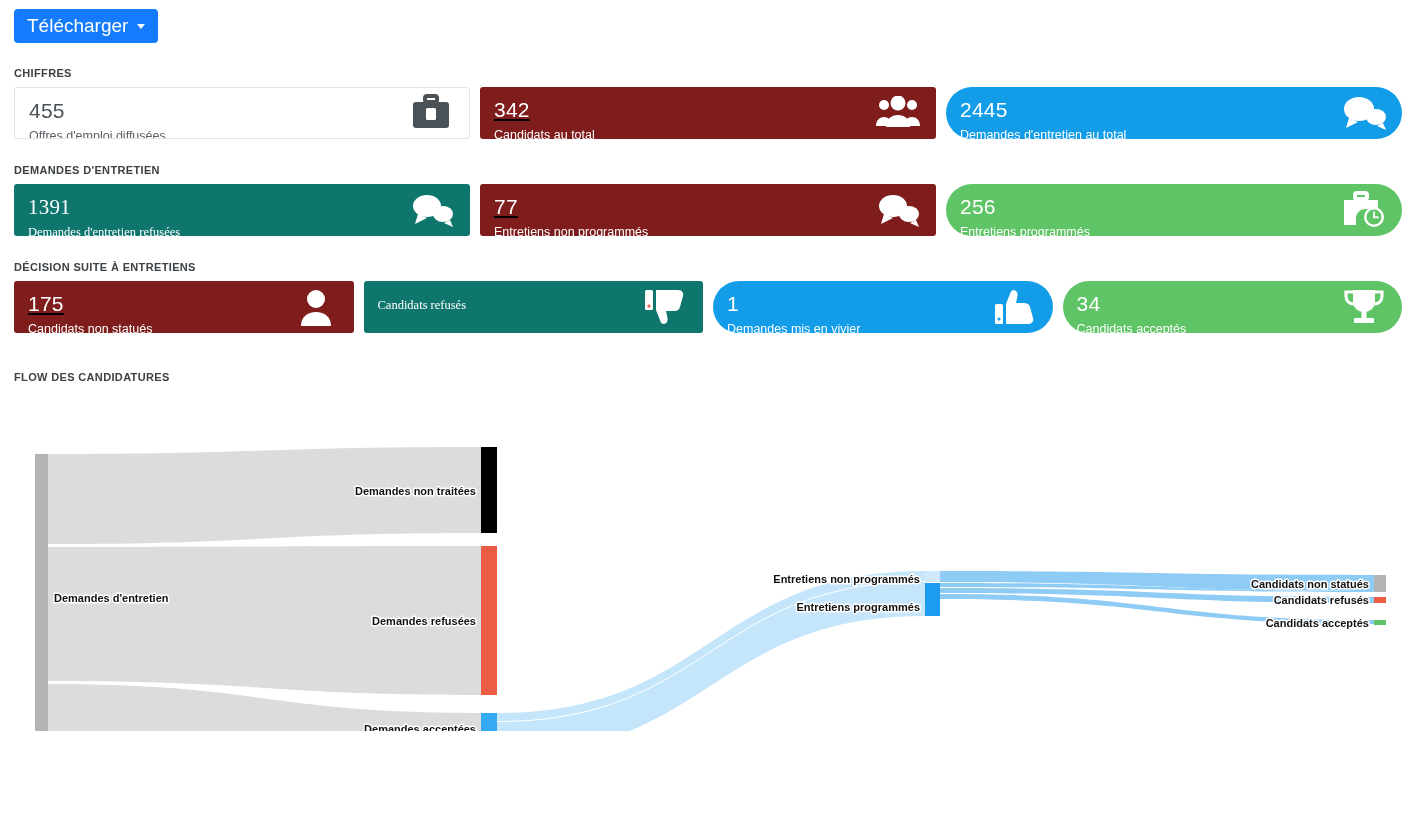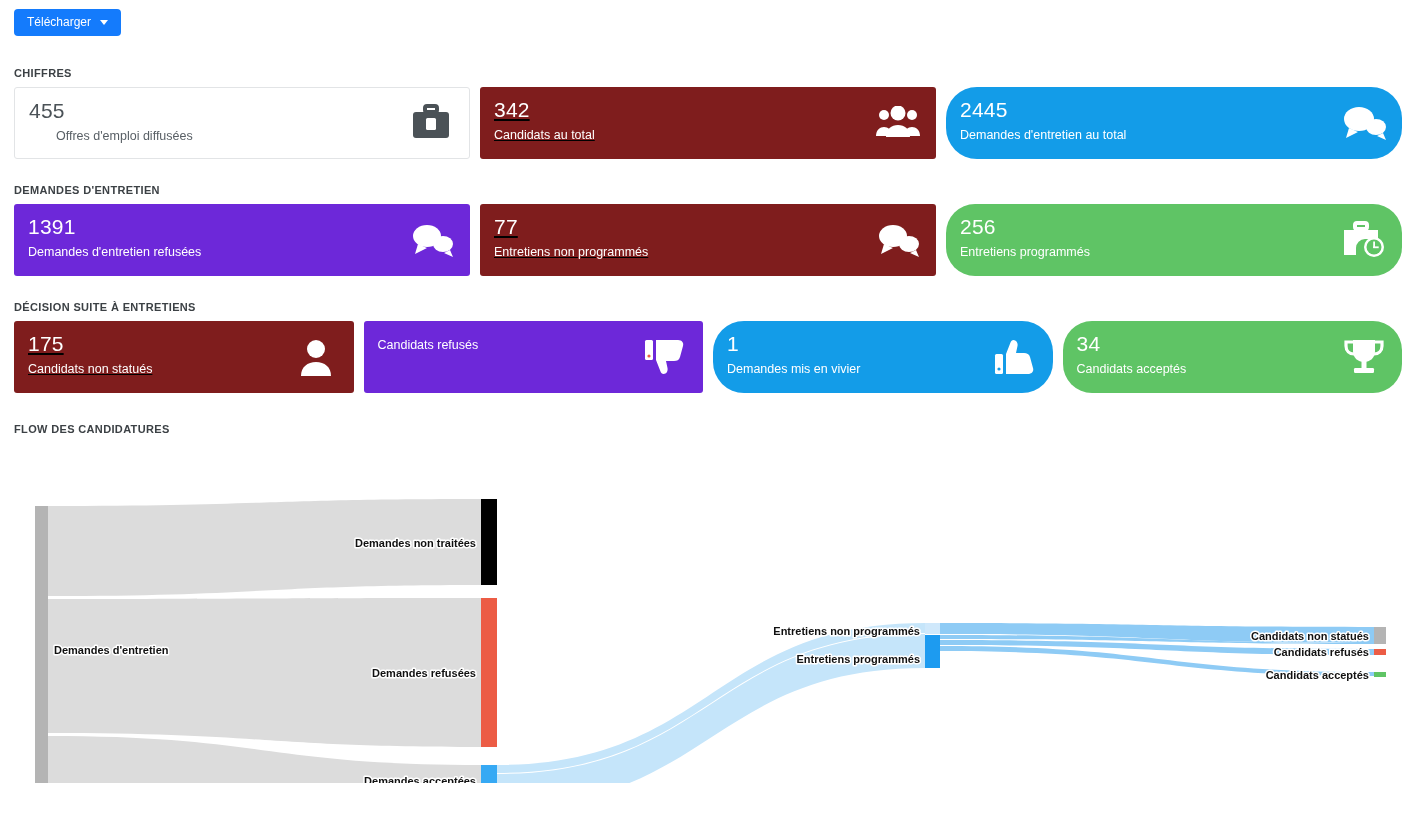--- a/index.html
+++ b/index.html
@@ -11,63 +11,63 @@
     overflow: hidden;
   }
   .page { position: relative; width: 1416px; height: 826px; padding: 0 14px; }
 
   
   .toolbar { padding-top: 9px; height: 47px; }
   .btn-download {
     display: inline-flex; align-items: center; gap: 7px;
     background: #147bfc; color: #fff;
     border: none; border-radius: 4px;
-    font-size: 12px; font-family: "Liberation Sans", sans-serif;
+    font-size: 19px; font-family: "Liberation Sans", sans-serif;
     padding: 7px 13px 8px 13px; cursor: pointer; line-height: 1;
   }
   .btn-download .caret {
     width: 0; height: 0; display: inline-block;
     border-left: 4.5px solid transparent;
     border-right: 4.5px solid transparent;
     border-top: 5px solid #fff;
     margin-left: 2px; margin-top: 1px;
   }
 
   
   .section-label {
     font-size: 11px; font-weight: bold; color: #3c4145;
     letter-spacing: 0.35px; margin: 0 0 8px 0;
   }
   .sec-chiffres { padding-top: 20px; }
   .sec-demandes { padding-top: 25px; }
   .sec-decision { padding-top: 25px; }
-  .sec-flow { padding-top: 30px; }
+  .sec-flow { padding-top: 38px; }
 
   
   .card-row { display: flex; gap: 10px; }
   .card {
-    position: relative; height: 72px; border-radius: 3px;
+    position: relative; height: 52px; border-radius: 3px;
     padding: 11px 14px 0 14px; overflow: hidden; flex: 1;
   }
   .card .num {
     font-size: 21px; line-height: 24px; font-weight: 400;
     letter-spacing: .2px;
   }
   .card .lbl { font-size: 12.5px; line-height: 16px; margin-top: 5px; }
   .card .ico {
     position: absolute; right: 14px; top: 50%;
     transform: translateY(-50%);
     width: 48px; height: 40px;
     display: flex; align-items: center; justify-content: center;
   }
   .card.white { background: #fff; border: 1px solid #e2e4e6; }
   .card.white .num { color: #4b5257; }
-  .card.white .lbl { color: #585f65; margin-left: 27px; }
+  .card.white .lbl { color: #585f65; }
   .card.gray  { background: #7f1d1d; text-decoration: underline; }
-  .card.red   { background: #6d28d9; }
+  .card.red   { background: #0f766e; font-family: Liberation Serif, serif; }
   .card.blue  { background: #139ce8; border-radius: 31px; }
   .card.green { background: #5fc465; border-radius: 29px; }
   .card.gray .num, .card.red .num, .card.blue .num, .card.green .num,
   .card.gray .lbl, .card.red .lbl, .card.blue .lbl, .card.green .lbl { color: #ffffff; }
 
   
   .row1 .c1 { flex: 0 0 456px; }
   .row1 .c2 { flex: 0 0 456px; }
   .row1 .c3 { flex: 1 1 auto; }
 

